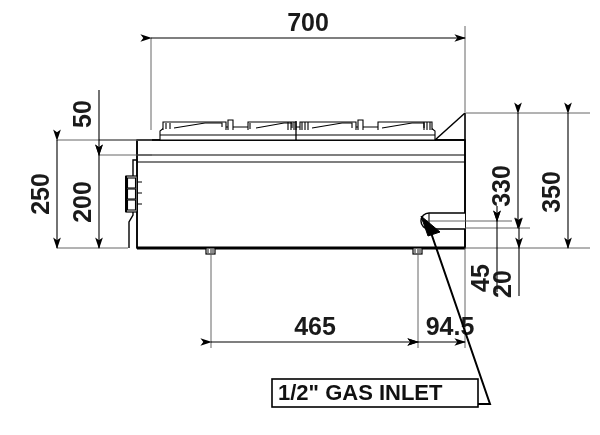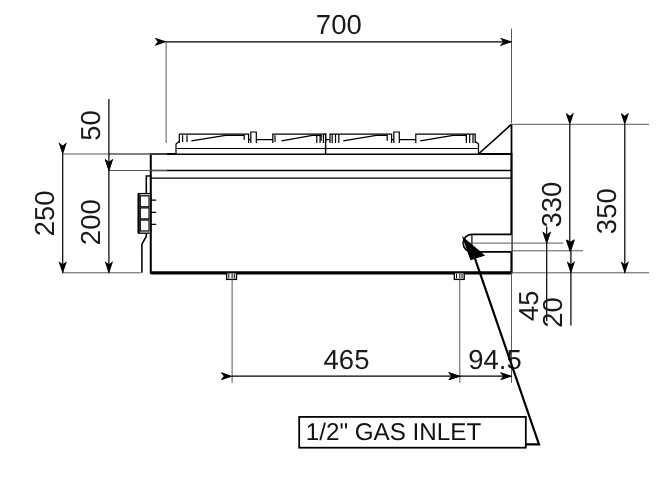--- a/index.html
+++ b/index.html
@@ -1,21 +1,21 @@
 <!DOCTYPE html>
 <html><head>
 <meta charset="utf-8">
 <title>Gas Cooktop Technical Drawing</title>
 <style>
   html,body{margin:0;padding:0;background:#ffffff;}
   body{
     font-family:"Liberation Sans", sans-serif;
     width:600px;height:435px;overflow:hidden;
   }
-  #sheet{position:relative;width:600px;height:391px;background:#fff;}
+  #sheet{position:relative;width:600px;height:391px;background:#fff;font-weight:bold;}
   #sheet svg{display:block;}
 
   .dimtext{
     font-family:"Liberation Sans", sans-serif;
     font-size:25px;
     fill:#1a1a1a;
     letter-spacing:0px;
   }
   .labeltext{
     font-family:"Liberation Sans", sans-serif;

